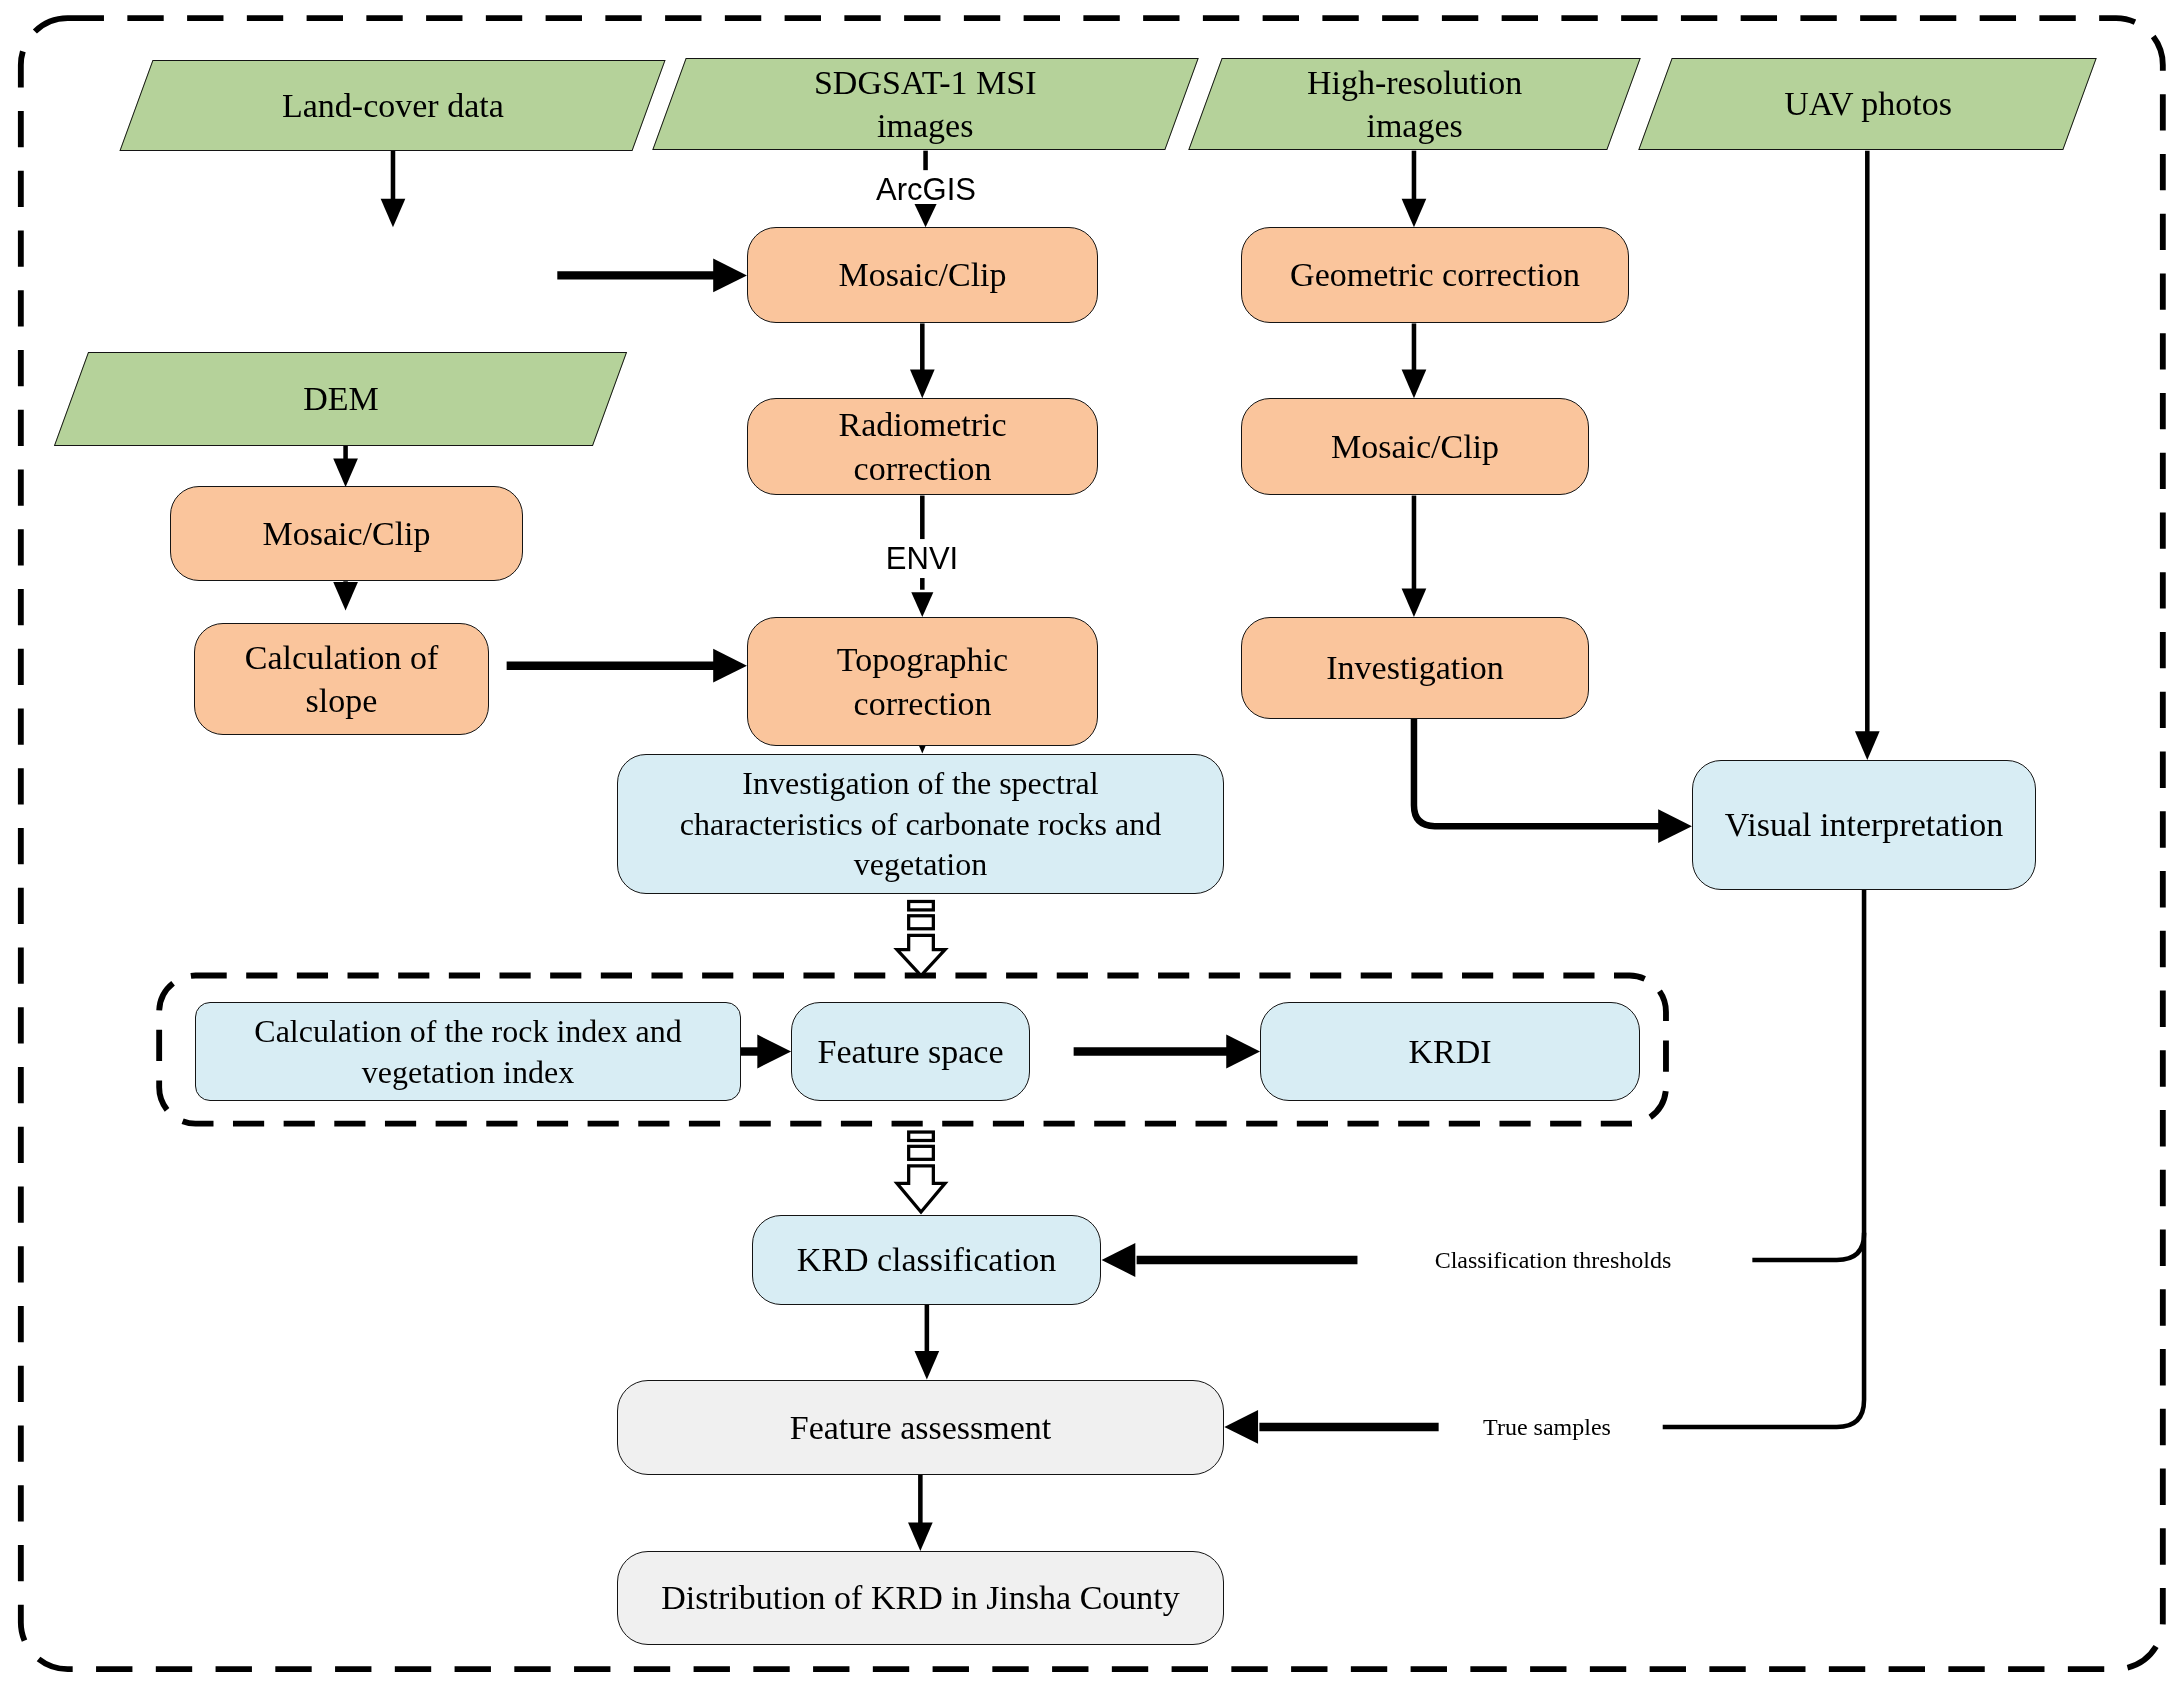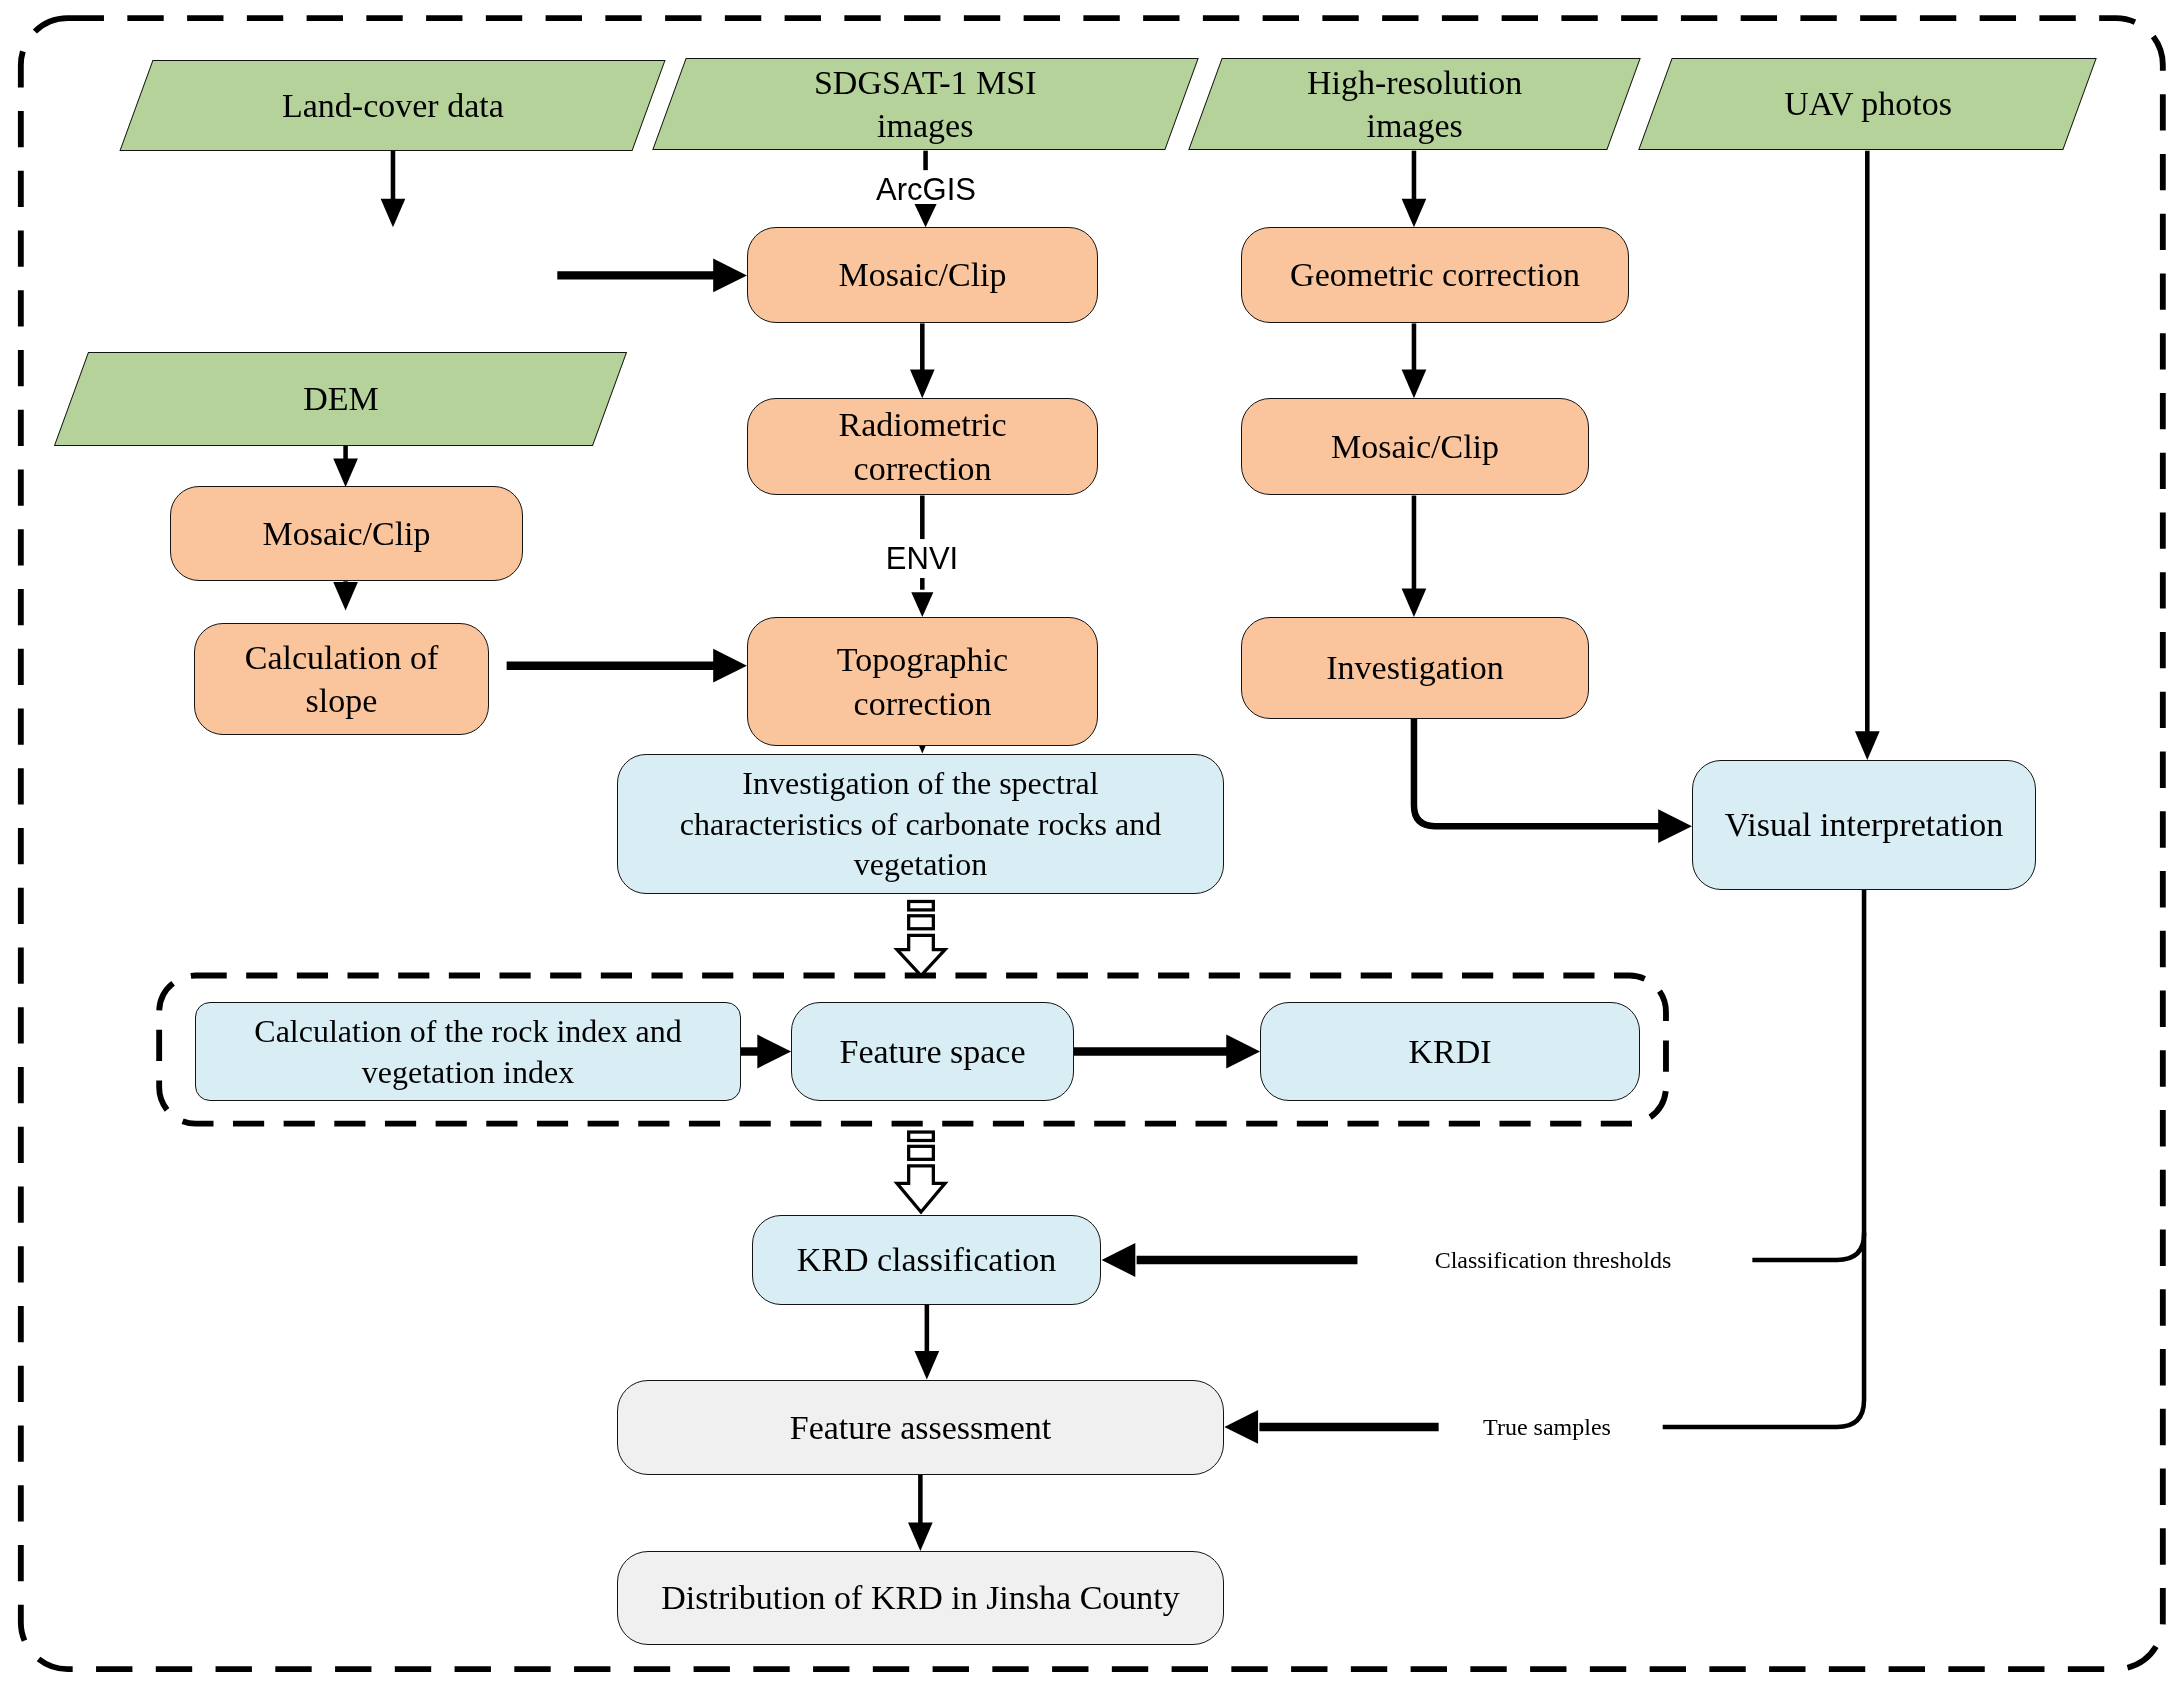--- a/index.html
+++ b/index.html
@@ -156,21 +156,21 @@
 characteristics of carbonate rocks and
 vegetation</span>
   </div>
   <div class="node ana" style="left:1692px;top:760px;width:344px;height:130px;">
     <span class="t">Visual interpretation</span>
   </div>
   <div class="node ana small" style="left:195px;top:1002px;width:546px;height:99px;border-radius:15px;">
     <span class="t">Calculation of the rock index and
 vegetation index</span>
   </div>
-  <div class="node ana" style="left:791px;top:1002px;width:283px;height:99px;">
+  <div class="node ana" style="left:791px;top:1002px;width:239px;height:99px;">
     <span class="t">Feature space</span>
   </div>
   <div class="node ana" style="left:1260px;top:1002px;width:380px;height:99px;">
     <span class="t">KRDI</span>
   </div>
   <div class="node ana" style="left:752px;top:1215px;width:349px;height:90px;">
     <span class="t">KRD classification</span>
   </div>
 
   <div class="node outp" style="left:617px;top:1380px;width:607px;height:95px;">

